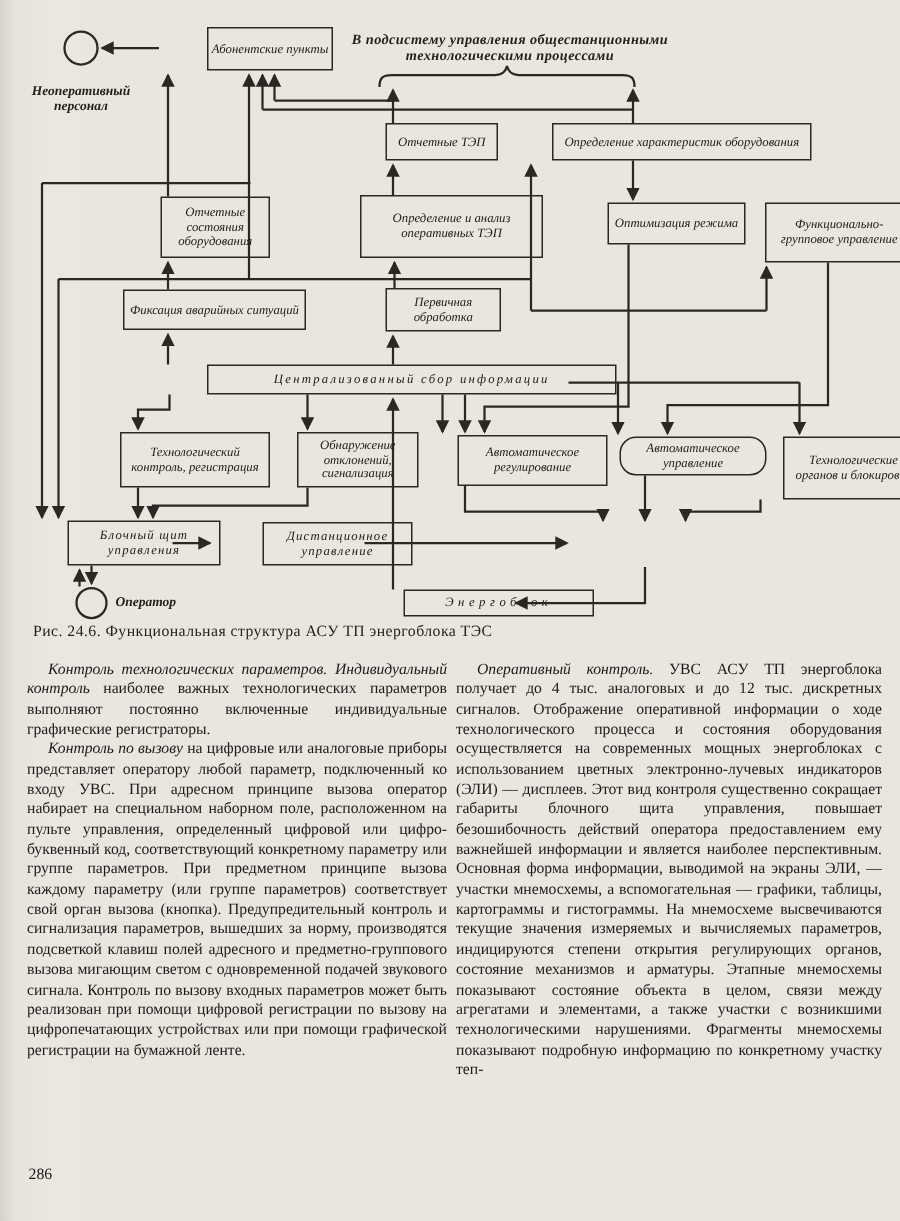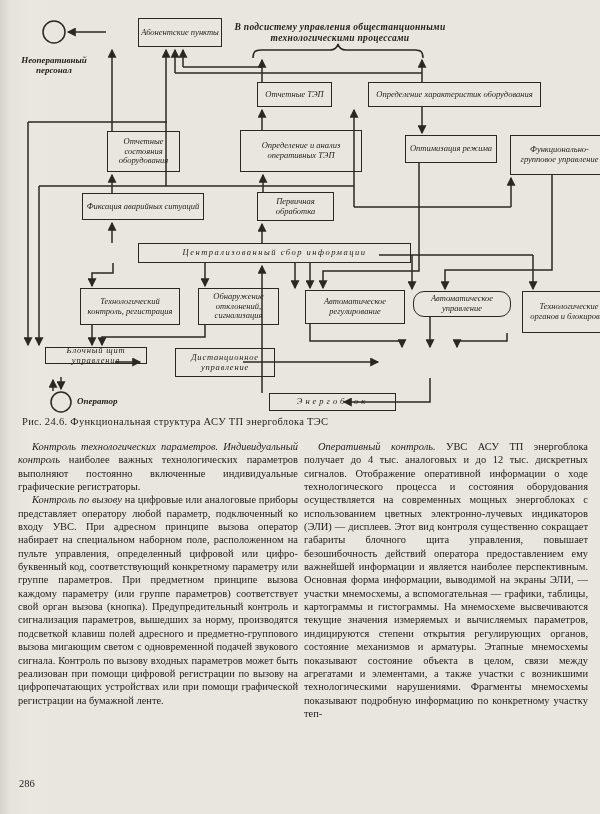--- a/index.html
+++ b/index.html
@@ -168,21 +168,21 @@
     </div>
   <div class="dbox" style="left:273px; top:290px; width:100px; height:34px;">
     <span>Автоматическое регулирование</span>
     </div>
   <div class="dbox" style="left:381px; top:291px; width:98px; height:26px;border-radius:11px;">
     <span>Автоматическое управление</span>
     </div>
   <div class="dbox" style="left:490px; top:291px; width:94px; height:42px;">
     <span>Технологические органов и блокировка</span>
     </div>
-  <div class="dbox spaced1" style="left:13px; top:347px; width:102px; height:17px;justify-content:center;">
+  <div class="dbox spaced1" style="left:13px; top:347px; width:102px; height:30px;justify-content:center;">
     <span>Блочный щит управления</span>
     </div>
   <div class="dbox spaced1" style="left:143px; top:348px; width:100px; height:29px;">
     <span>Дистанционное управление</span>
     </div>
   <div class="dbox spaced2" style="left:237px; top:393px; width:127px; height:18px;">
     <span>Энергоблок</span>
     </div>
 
   <div class="caption">Рис. 24.6. Функциональная структура АСУ ТП энергоблока ТЭС</div>

